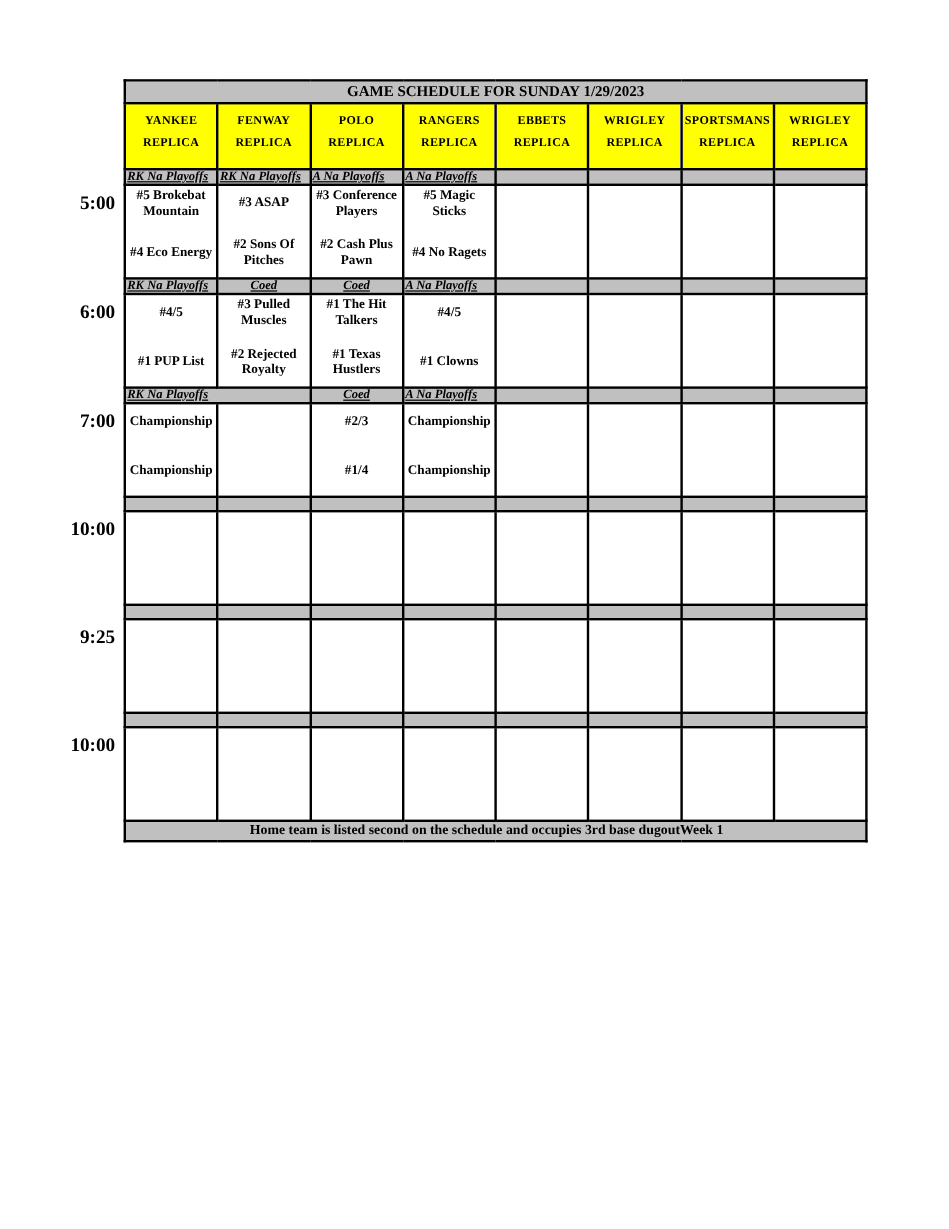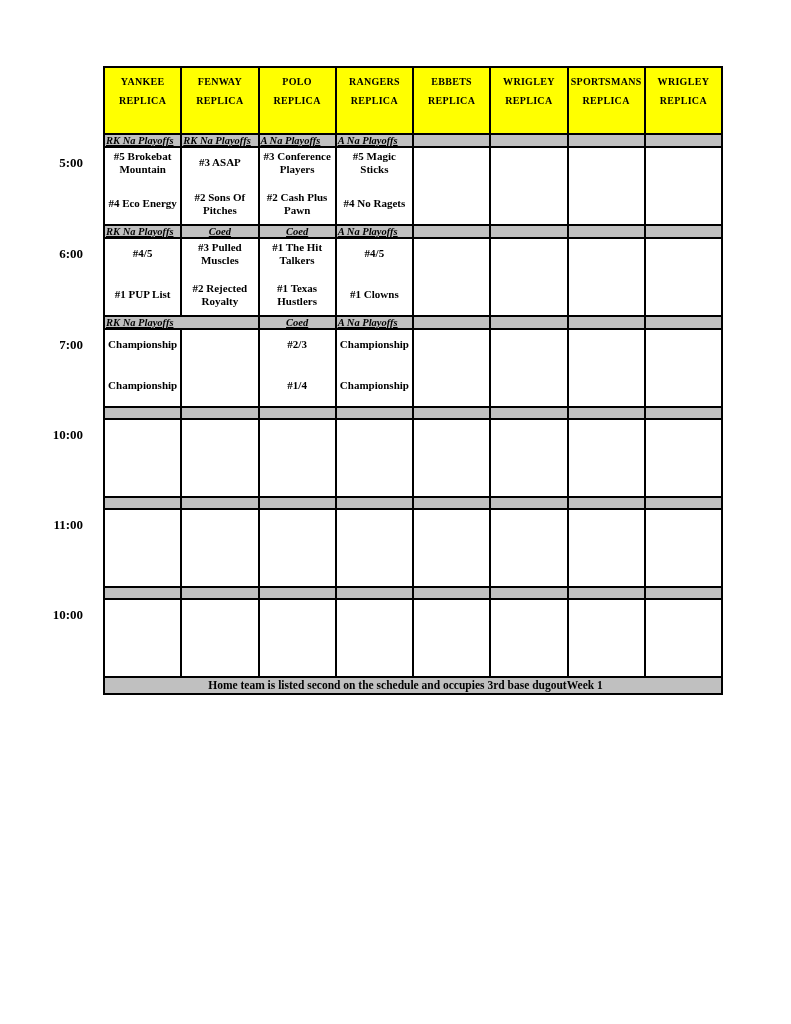--- a/index.html
+++ b/index.html
@@ -17,29 +17,29 @@
   .page{position:relative;width:791px;height:1024px;overflow:hidden;}
   table.schedule{
     border-collapse:collapse;table-layout:fixed;
     margin:66px 0 0 0;width:723px;
   }
   col.gutter{width:104px;}
   td{padding:0;}
   td.cell{border:2px solid var(--line);background:#fff;vertical-align:top;overflow:hidden;}
   td.gutter-cell{
     border:none;background:transparent;text-align:right;vertical-align:top;
-    padding:9px 20px 0 0;font-size:13px;line-height:13px;white-space:nowrap;
+    padding:9px 7px 0 0;font-size:16px;line-height:13px;white-space:nowrap;
   }
   td.title-cell{
     background:var(--gray);text-align:center;font-size:12.5px;
     height:15px;line-height:15px;padding:1px 0;
   }
   td.field-cell{
     background:var(--yellow);text-align:center;font-size:10px;
-    height:45px;letter-spacing:.3px;padding:8px 0 12px 0;
+    height:45px;letter-spacing:.3px;padding:8px 0 0 0;
   }
   td.field-cell .field-sub{margin-top:7px;}
   td.field-cell div{line-height:12px;}
   tr.band-row td.cell{
     background:var(--gray);height:10px;font-size:10.5px;line-height:11px;
     white-space:nowrap;overflow:visible;padding:0 0 0 1px;vertical-align:middle;font-style:italic;
   }
   tr.band-row td.cell.center{text-align:center;padding:0;}
   .band-label{text-decoration:underline;}
   tr.game-row td.cell{height:76px;font-size:11px;}
@@ -62,20 +62,24 @@
       <col>
         <col>
         <col>
         <col>
         <col>
         <col>
         <col>
         <col>
     </colgroup>
     <thead>
+      <tr class="title-row">
+        <td class="gutter-cell"></td>
+        <td class="cell title-cell" colspan="8">GAME SCHEDULE FOR SUNDAY 1/29/2023</td>
+      </tr>
       <tr class="header-row">
         <td class="gutter-cell"></td>
 
       <td class="cell field-cell">
             <div class="field-name">YANKEE</div>
             <div class="field-sub">REPLICA</div>
           </td>
           <td class="cell field-cell">
             <div class="field-name">FENWAY</div>
             <div class="field-sub">REPLICA</div>
@@ -360,21 +364,21 @@
           <td class="cell"></td>
           <td class="cell"></td>
           <td class="cell"></td>
           <td class="cell"></td>
           <td class="cell"></td>
           <td class="cell"></td>
           <td class="cell"></td>
           <td class="cell"></td>
         </tr>
         <tr class="game-row">
-          <td class="gutter-cell">11:00</td>
+          <td class="gutter-cell">9:25</td>
           <td class="cell">
             <div class="game-inner">
               <div class="team"></div>
               <div class="team"></div>
             </div>
           </td>
           <td class="cell">
             <div class="game-inner">
               <div class="team"></div>
               <div class="team"></div>

